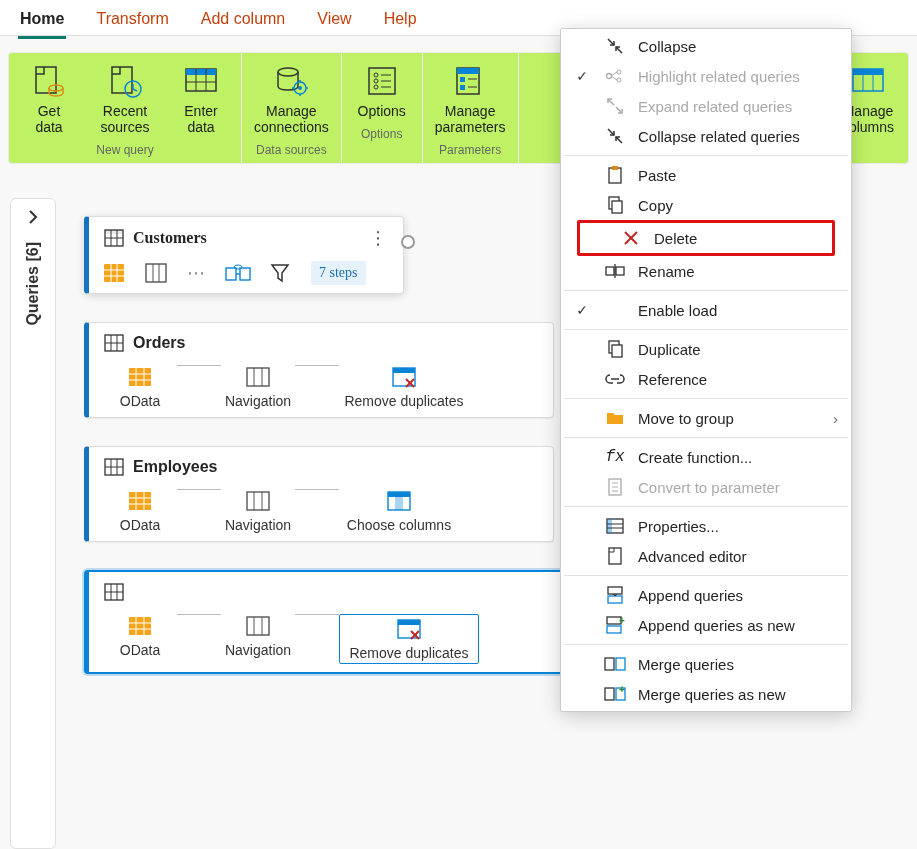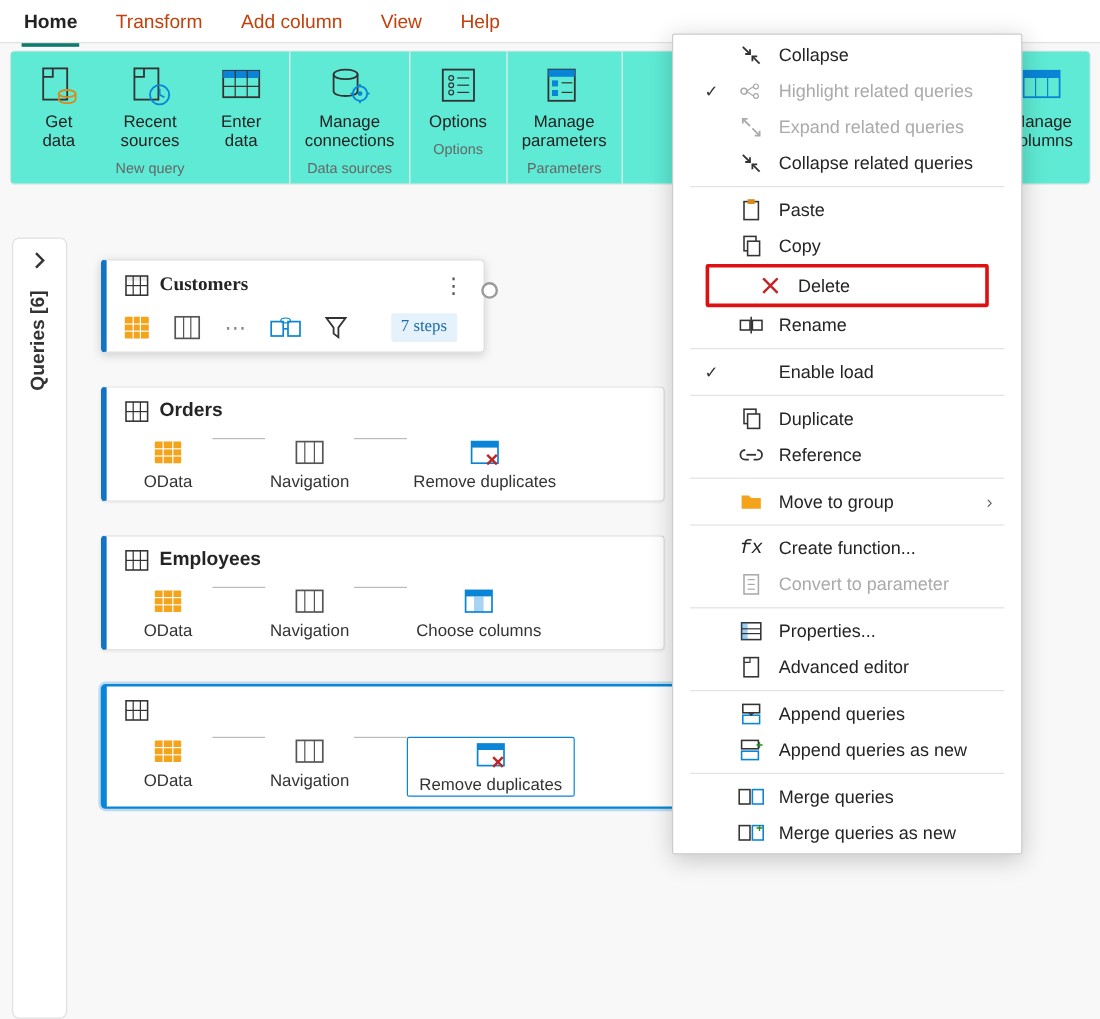--- a/index.html
+++ b/index.html
@@ -32,22 +32,22 @@
     border-bottom: 3px solid transparent;
   }
   .tab.active {
     color: #222;
     font-weight: 600;
     border-bottom: 3px solid #0f7b6c;
   }
 
   
   .ribbon {
-    background: #5eead4;
-    margin: 6px 8px;
+    background: #bef264;
+    margin: 16px 8px;
     border: 1px solid #e8e8e8;
     border-radius: 4px;
     display: flex;
     position: relative;
     justify-content: center;
   }
   .ribbon-group {
     display: flex;
     flex-direction: column;
     align-items: center;
@@ -120,21 +120,21 @@
   .query-card.highlight { box-shadow: 0 2px 8px rgba(0,0,0,0.15); font-family: Liberation Serif, serif; }
 
   .qc-head { display:flex; align-items: center; gap:8px; }
   .qc-title { font-size: 16px; font-weight: 600; flex:1; }
   .qc-menu { cursor:pointer; color:#555; font-size:18px; padding:0 4px; }
 
   .qc-steps-row {
     display:flex; align-items:center; gap: 20px;
     margin-top: 12px;
   }
-  .qc-pill { background:#e6f2fb; color:#1b6ca8; padding:4px 8px; border-radius:2px; font-size:14px;margin-left:15px; }
+  .qc-pill { background:#e6f2fb; color:#1b6ca8; padding:4px 8px; border-radius:2px; font-size:14px; }
 
   .step-col { display:flex; flex-direction:column; align-items:center; gap:4px; font-size:14px; color:#333; min-width:74px; }
   .step-icon { width:28px; height:24px; display:flex; align-items:center; justify-content:center; }
   .step-line-row { display:flex; align-items:flex-start; gap:0; }
   .step-join { height:1px; background:#bbb; width: 44px; }
 
   .node-handle {
     position:absolute; right:-12px; top: 18px;
     width:14px; height:14px; border:2px solid #9a9a9a; background:#fff; border-radius:50%;
   }
@@ -152,21 +152,21 @@
   
   .ctx {
     position:absolute;
     top: 28px;
     left: 560px;
     width: 292px;
     background:#fff;
     border:1px solid #ccc;
     border-radius:2px;
     box-shadow: 0 4px 20px rgba(0,0,0,0.2);
-    padding: 2px 14px;
+    padding: 2px 3px;
     z-index: 20;
   }
   .ctx-item {
     display:flex; align-items:center; gap: 12px;
     padding: 5px 12px 5px 8px;
     font-size:15px; color:#242424;
     cursor:pointer;
     position: relative;
   }
   .ctx-item.disabled { color:#aaa; cursor: default; }

